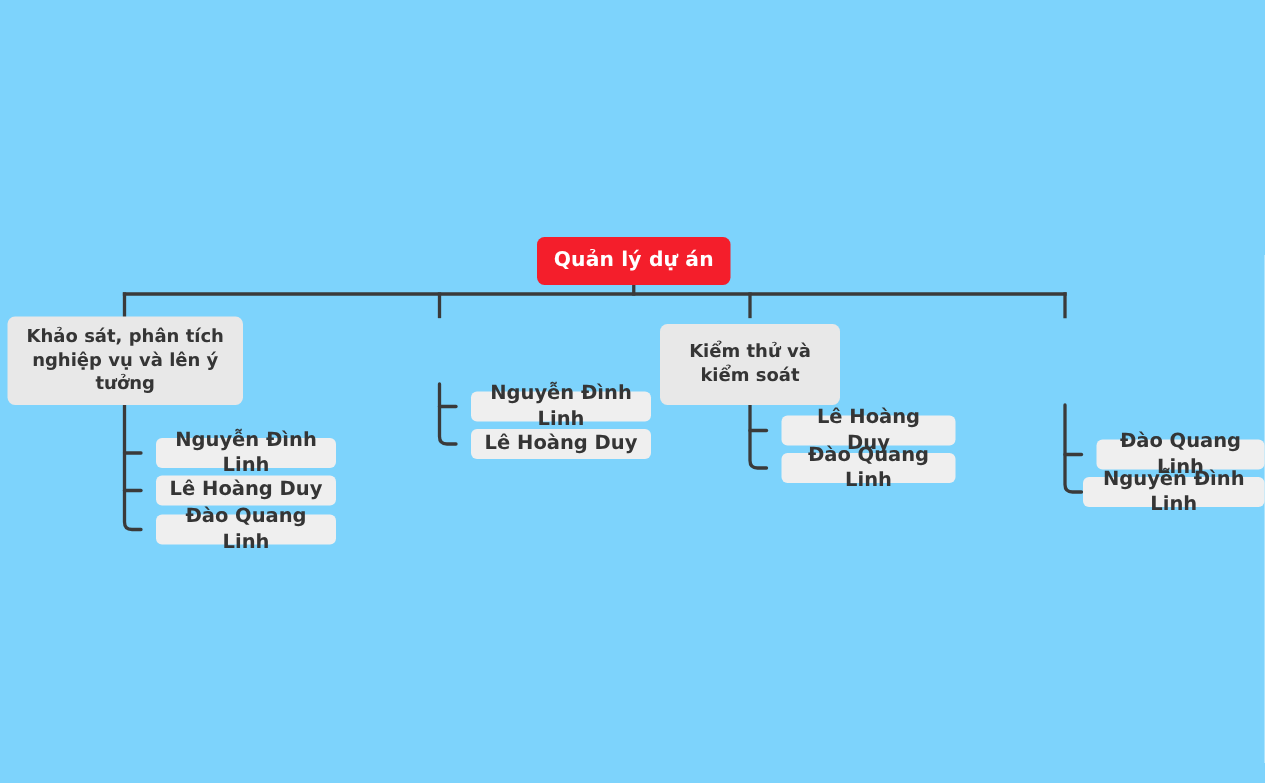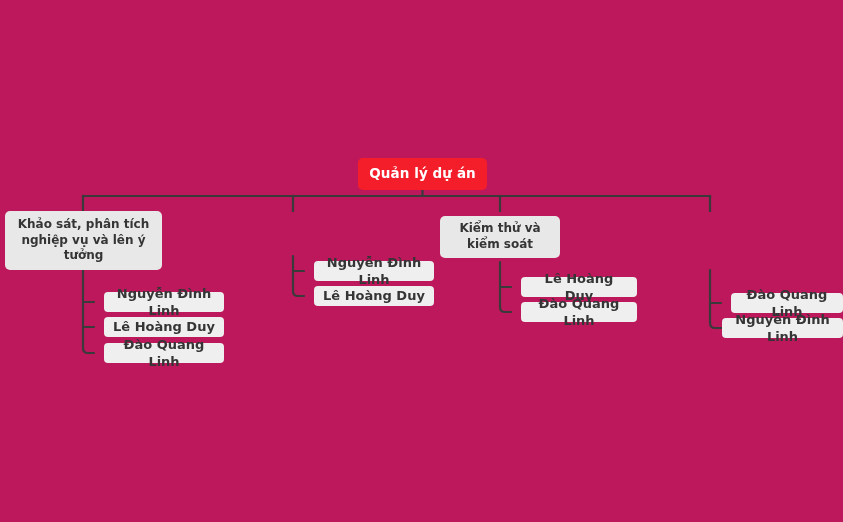--- a/index.html
+++ b/index.html
@@ -10,21 +10,21 @@
   body {
     width: 843px;
     height: 522px;
     font-family: "DejaVu Sans", sans-serif;
     overflow: hidden;
   }
   #canvas {
     position: relative;
     width: 843px;
     height: 522px;
-    background: #be185d;
+    background: #7dd3fc;
   }
   #wires {
     position: absolute;
     left: 0;
     top: 0;
     width: 843px;
     height: 522px;
     pointer-events: none;
   }
   .node {
@@ -113,21 +113,21 @@
     <span>Đào Quang Linh</span>
   </div>
 
   <div class="node leaf-node" style="left:304px; top:261px; width:120px; height:20px;">
     <span>Nguyễn Đình Linh</span>
   </div>
   <div class="node leaf-node" style="left:304px; top:286px; width:120px; height:20px;">
     <span>Lê Hoàng Duy</span>
   </div>
 
-  <div class="node branch-node" style="left:440px; top:216px; width:120px; height:42px;">
+  <div class="node branch-node" style="left:440px; top:216px; width:120px; height:54px;">
     <span>Kiểm thử và kiểm soát</span>
   </div>
   <div class="node leaf-node" style="left:511px; top:277px; width:116px; height:20px;">
     <span>Lê Hoàng Duy</span>
   </div>
   <div class="node leaf-node" style="left:511px; top:302px; width:116px; height:20px;">
     <span>Đào Quang Linh</span>
   </div>
 
   <div class="node leaf-node" style="left:721px; top:293px; width:112px; height:20px;">

